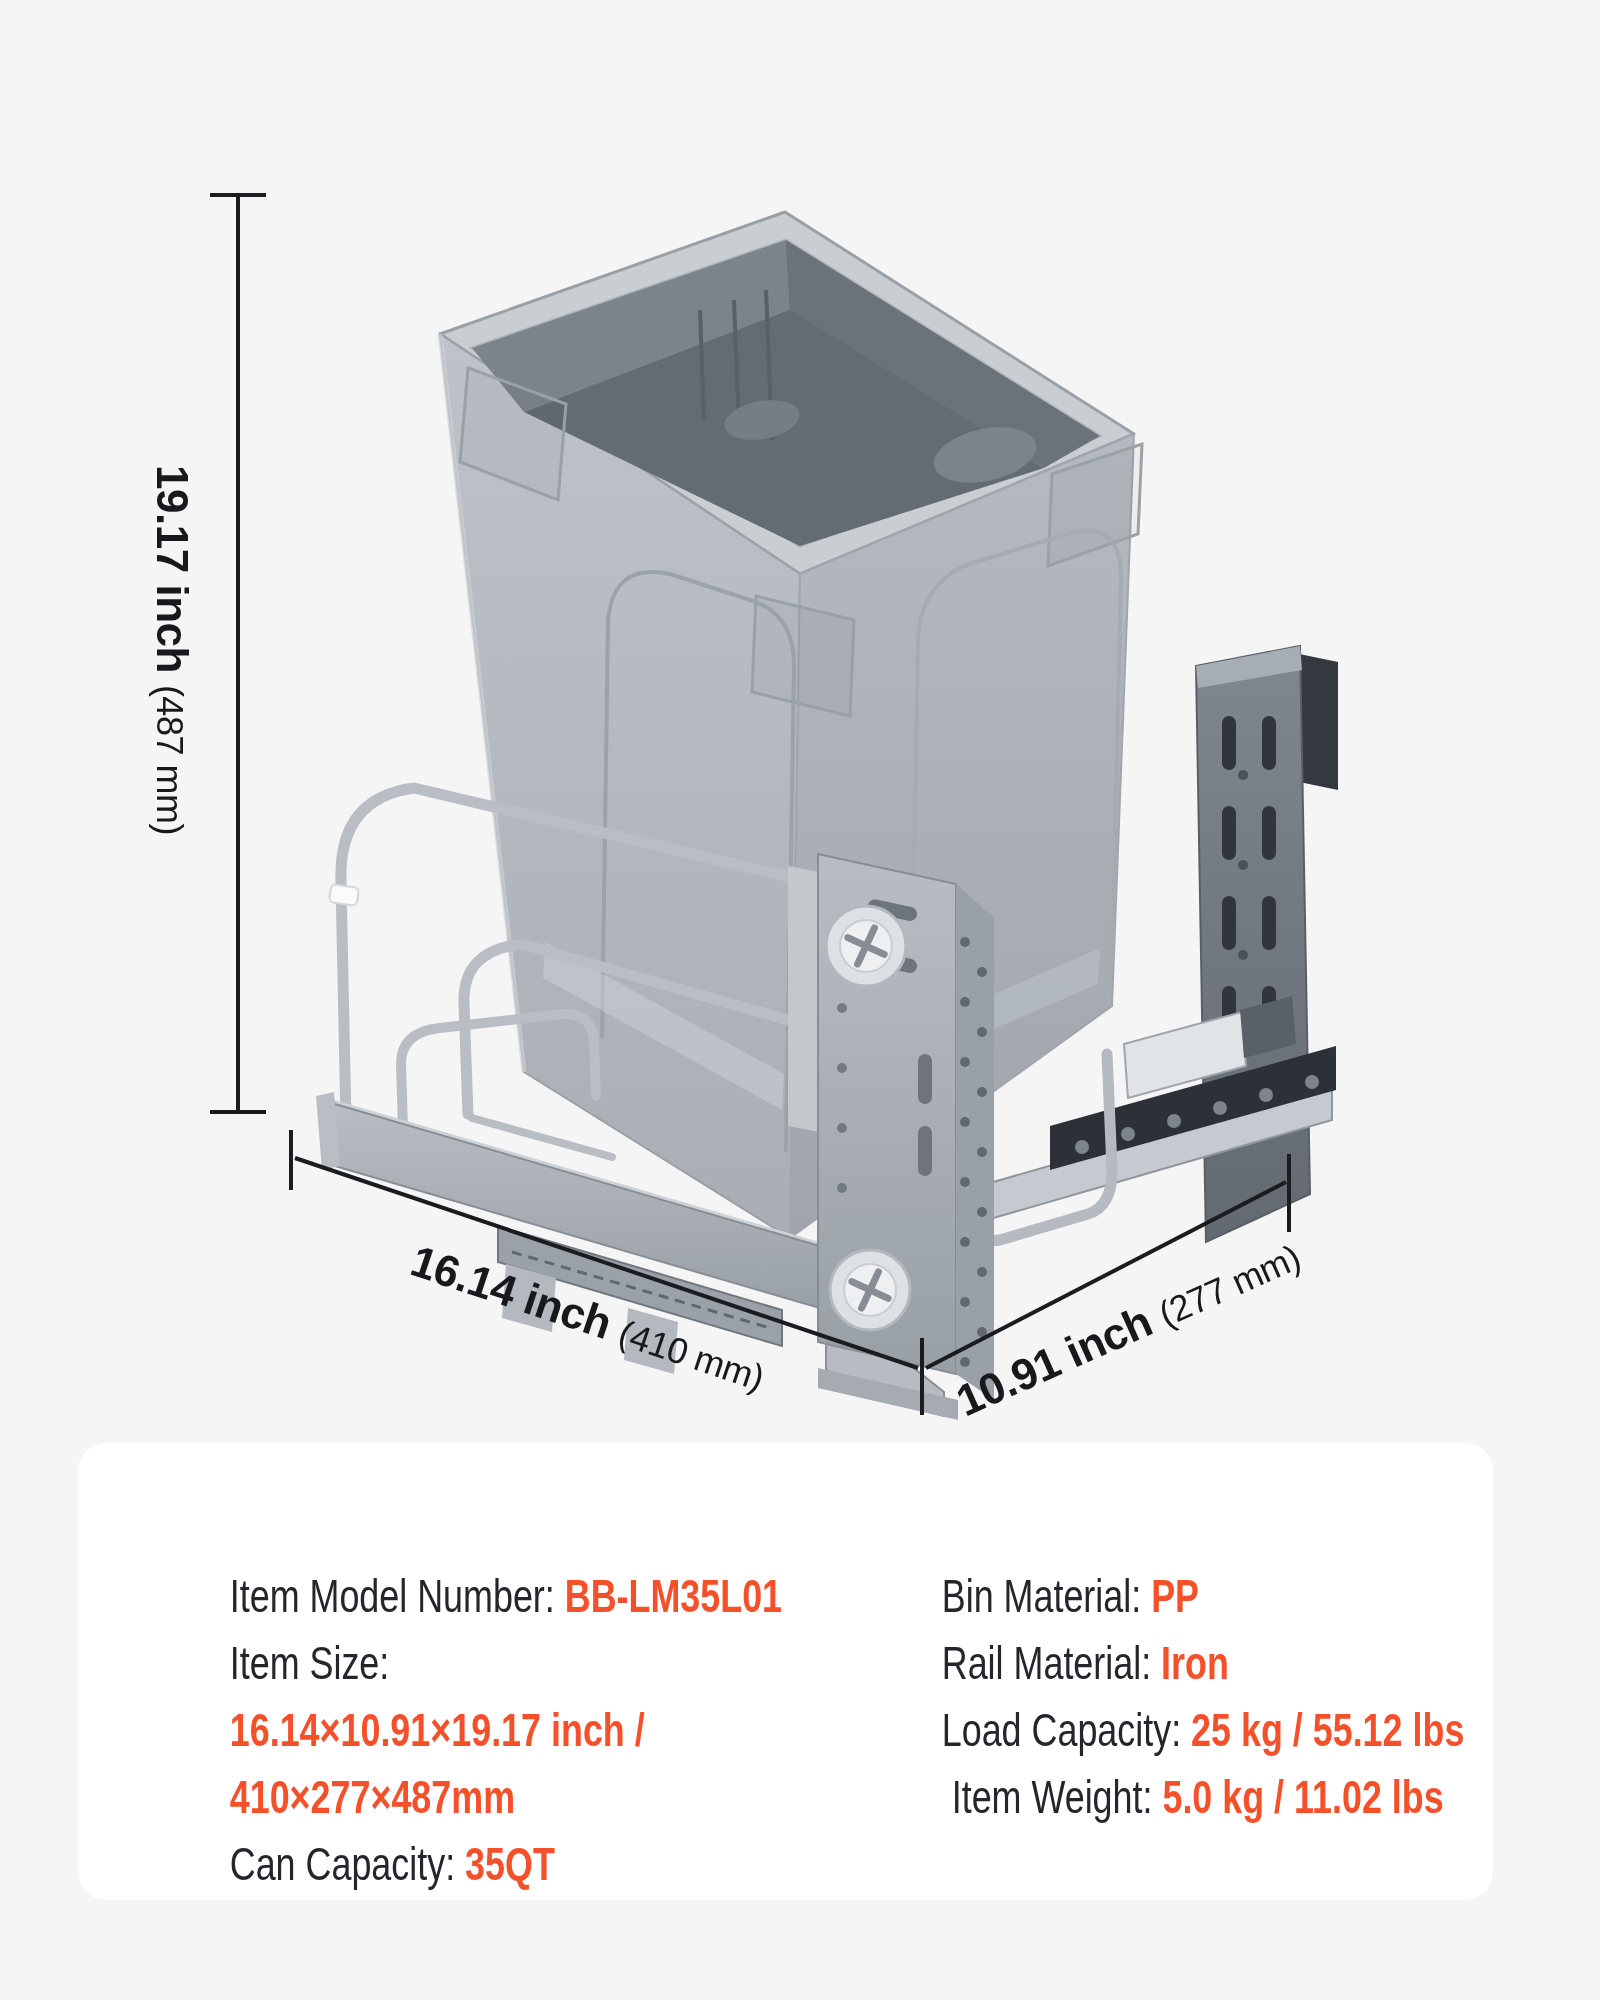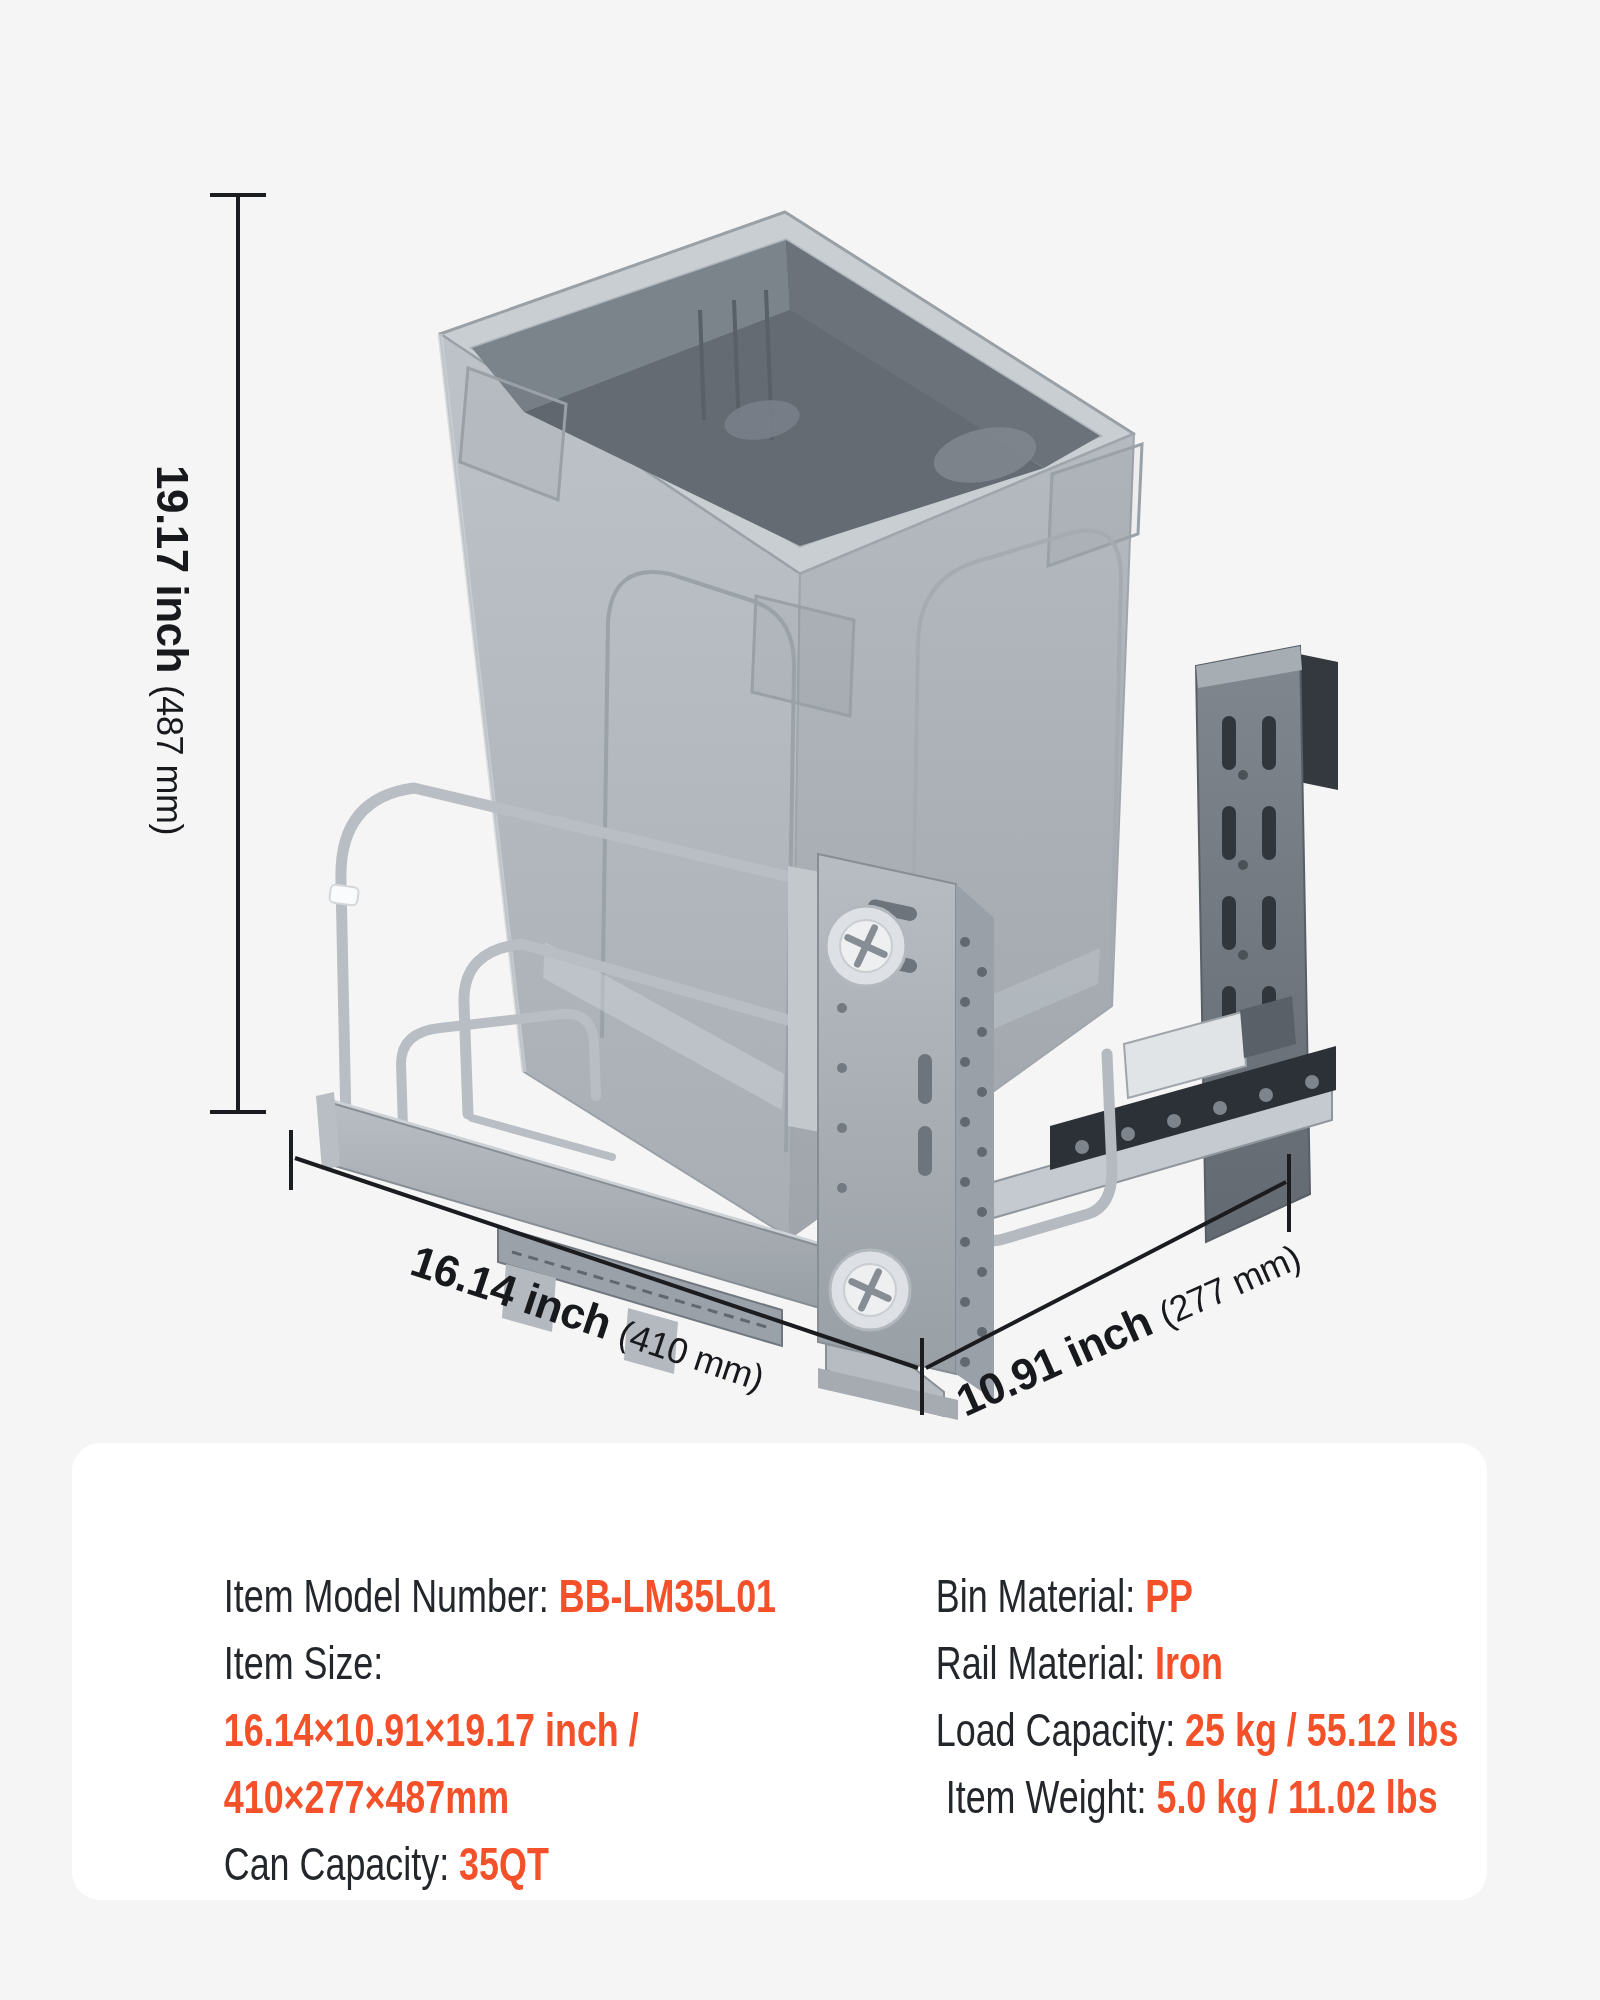--- a/index.html
+++ b/index.html
@@ -17,21 +17,21 @@
     color:#17191c;display:flex;align-items:baseline;gap:12px;
   }
   .dim-primary{font-size:44px;font-weight:700;letter-spacing:-0.5px;}
   .dim-secondary{font-size:36px;font-weight:400;letter-spacing:-0.5px;}
   #dim-height{left:172px;top:650px;transform:translate(-50%,-50%) rotate(90deg);}
   #dim-width{left:588px;top:1318px;transform:translate(-50%,-50%) rotate(18.5deg);}
   #dim-depth{left:1128px;top:1328px;transform:translate(-50%,-50%) rotate(-24deg);}
 
   
   #spec-panel{
-    position:absolute;left:72px;top:1443px;width:1415px;height:457px;
+    position:absolute;left:78px;top:1443px;width:1415px;height:457px;
     background:#ffffff;border-radius:28px;
   }
   .spec-col{position:absolute;top:53px;transform:scaleX(0.78);transform-origin:0 0;}
   #spec-col-left{left:72px;}
   #spec-col-right{left:784px;}
   .spec-row{
     height:67px;line-height:67px;font-size:46px;white-space:pre;
     color:#23262b;letter-spacing:0;
   }
   .spec-label{font-weight:400;color:#23262b;}

